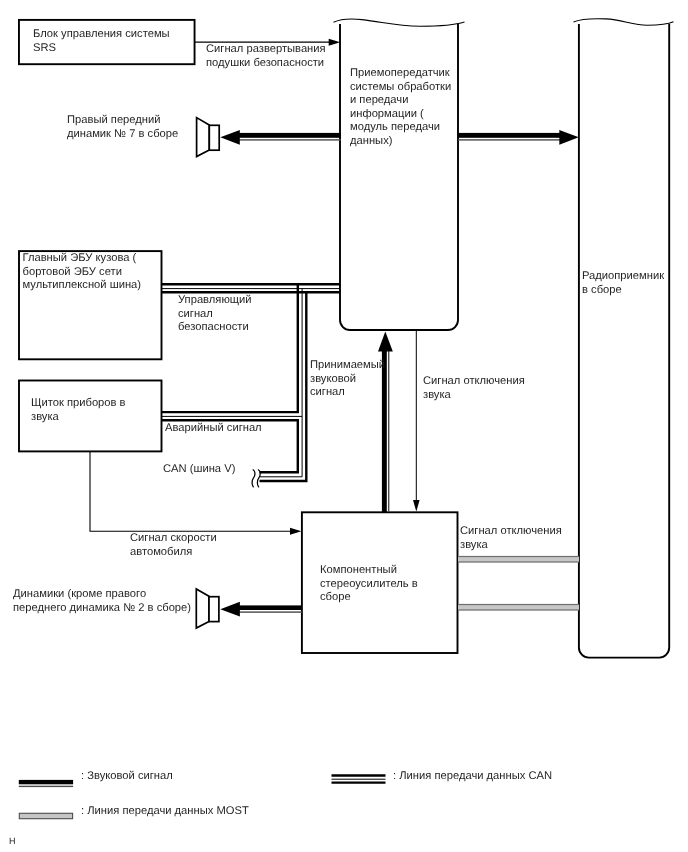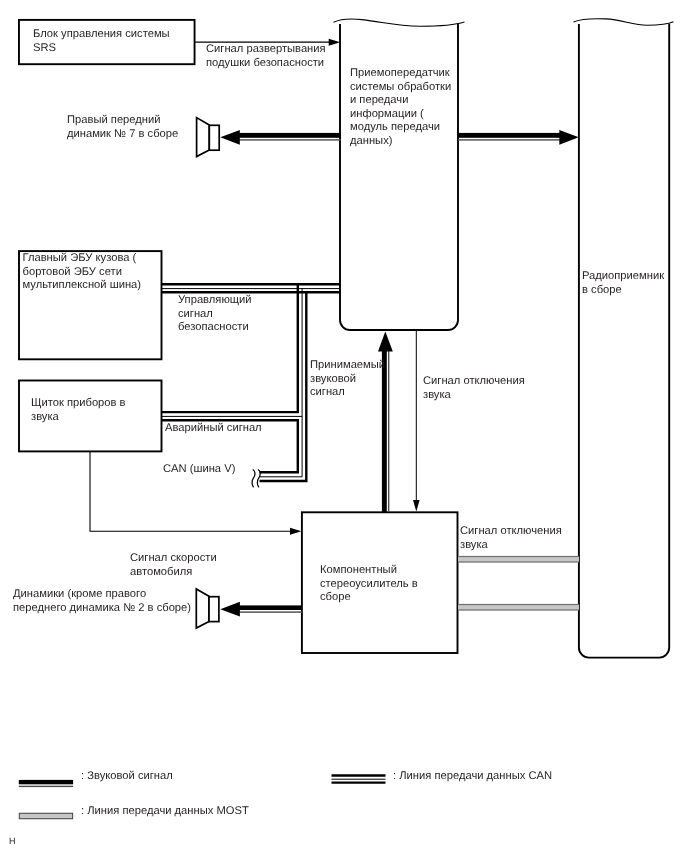--- a/index.html
+++ b/index.html
@@ -154,21 +154,21 @@
 <div class="lbl" style="left:178px;top:294px;">Управляющий
 сигнал
 безопасности</div>
 <div class="lbl" style="left:310px;top:359px;">Принимаемый
 звуковой
 сигнал</div>
 <div class="lbl" style="left:423px;top:375px;">Сигнал отключения
 звука</div>
 <div class="lbl" style="left:165px;top:422px;">Аварийный сигнал</div>
 <div class="lbl" style="left:163px;top:463px;">CAN (шина V)</div>
-<div class="lbl" style="left:130px;top:532px;margin-top:20px;">Сигнал скорости
+<div class="lbl" style="left:130px;top:532px;">Сигнал скорости
 автомобиля</div>
 <div class="lbl" style="left:460px;top:525px;">Сигнал отключения
 звука</div>
 <div class="lbl" style="left:13px;top:588px;">Динамики (кроме правого
 переднего динамика № 2 в сборе)</div>
 
 <div class="lbl" style="left:81px;top:770px;">: Звуковой сигнал</div>
 <div class="lbl" style="left:393px;top:770px;">: Линия передачи данных CAN</div>
 <div class="lbl" style="left:81px;top:805px;">: Линия передачи данных MOST</div>
 

